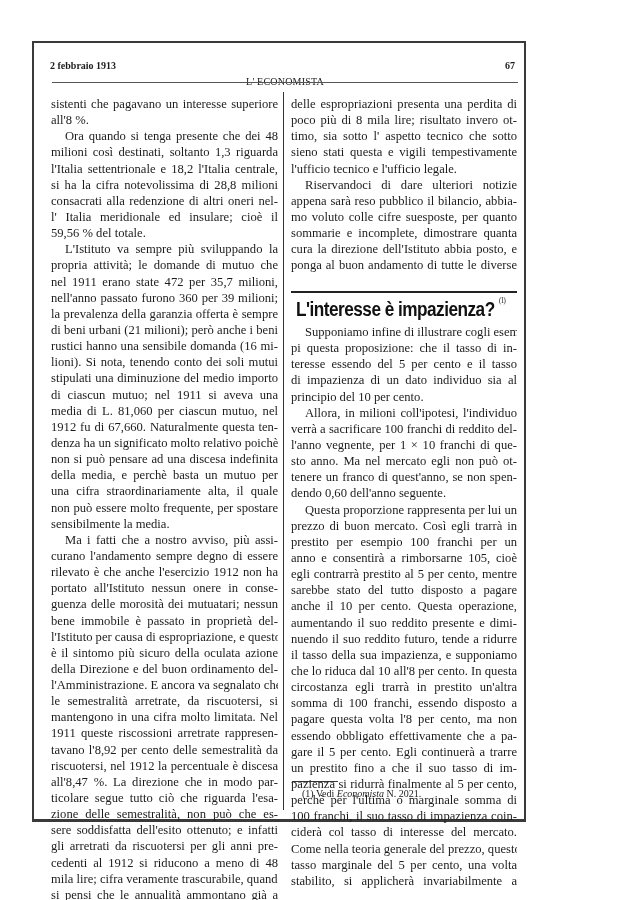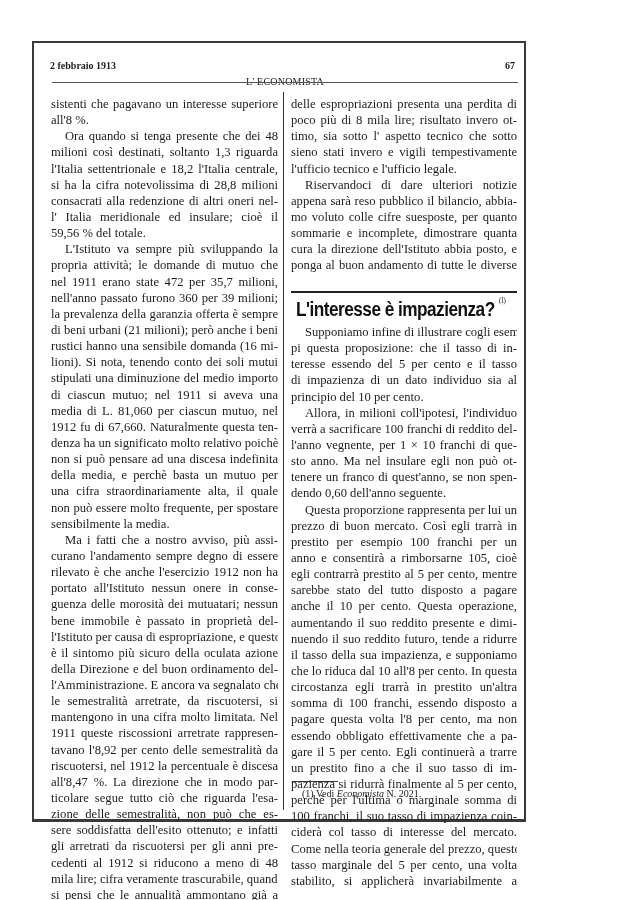--- a/index.html
+++ b/index.html
@@ -93,21 +93,21 @@
     <span class="line">sere soddisfatta dell'esito ottenuto; e infatti</span>
     <span class="line">gli arretrati da riscuotersi per gli anni pre-</span>
     <span class="line">cedenti al 1912 si riducono a meno di 48</span>
     <span class="line">mila lire; cifra veramente trascurabile, quando</span>
     <span class="line">si pensi che le annualità ammontano già a</span>
   </div>
 <div class="col col-right" id="col-right-top">
     <span class="line">delle espropriazioni presenta una perdita di</span>
     <span class="line">poco più di 8 mila lire; risultato invero ot-</span>
     <span class="line">timo, sia sotto l' aspetto tecnico che sotto</span>
-    <span class="line">sieno stati invero e vigili tempestivamente</span>
+    <span class="line">sieno stati questa e vigili tempestivamente</span>
     <span class="line last">l'ufficio tecnico e l'ufficio legale.</span>
     <span class="line indent">Riservandoci di dare ulteriori notizie</span>
     <span class="line">appena sarà reso pubblico il bilancio, abbia-</span>
     <span class="line">mo voluto colle cifre suesposte, per quanto</span>
     <span class="line">sommarie e incomplete, dimostrare quanta</span>
     <span class="line">cura la direzione dell'Istituto abbia posto, e</span>
     <span class="line">ponga al buon andamento di tutte le diverse</span>
   </div>
 
 <div class="sep-rule"></div>
@@ -119,21 +119,21 @@
 
 <div class="col col-right col-right-2" id="col-right-article">
     <span class="line indent">Supponiamo infine di illustrare cogli esem-</span>
     <span class="line">pi questa proposizione: che il tasso di in-</span>
     <span class="line">teresse essendo del 5 per cento e il tasso</span>
     <span class="line">di impazienza di un dato individuo sia al</span>
     <span class="line last">principio del 10 per cento.</span>
     <span class="line indent">Allora, in milioni coll'ipotesi, l'individuo</span>
     <span class="line">verrà a sacrificare 100 franchi di reddito del-</span>
     <span class="line">l'anno vegnente, per 1 × 10 franchi di que-</span>
-    <span class="line">sto anno. Ma nel insulare egli non può ot-</span>
+    <span class="line">sto anno. Ma nel mercato egli non può ot-</span>
     <span class="line">tenere un franco di quest'anno, se non spen-</span>
     <span class="line last">dendo 0,60 dell'anno seguente.</span>
     <span class="line indent">Questa proporzione rappresenta per lui un</span>
     <span class="line">prezzo di buon mercato. Così egli trarrà in</span>
     <span class="line">prestito per esempio 100 franchi per un</span>
     <span class="line">anno e consentirà a rimborsarne 105, cioè</span>
     <span class="line">egli contrarrà prestito al 5 per cento, mentre</span>
     <span class="line">sarebbe stato del tutto disposto a pagare</span>
     <span class="line">anche il 10 per cento. Questa operazione,</span>
     <span class="line">aumentando il suo reddito presente e dimi-</span>

